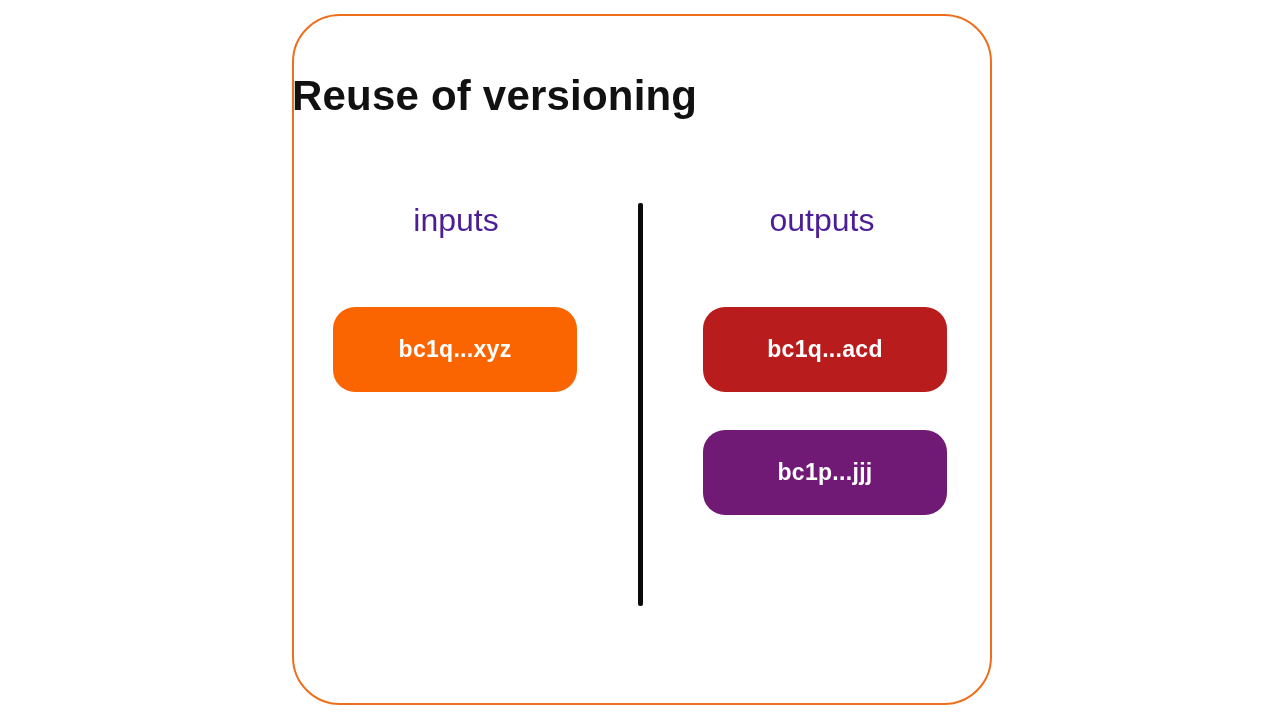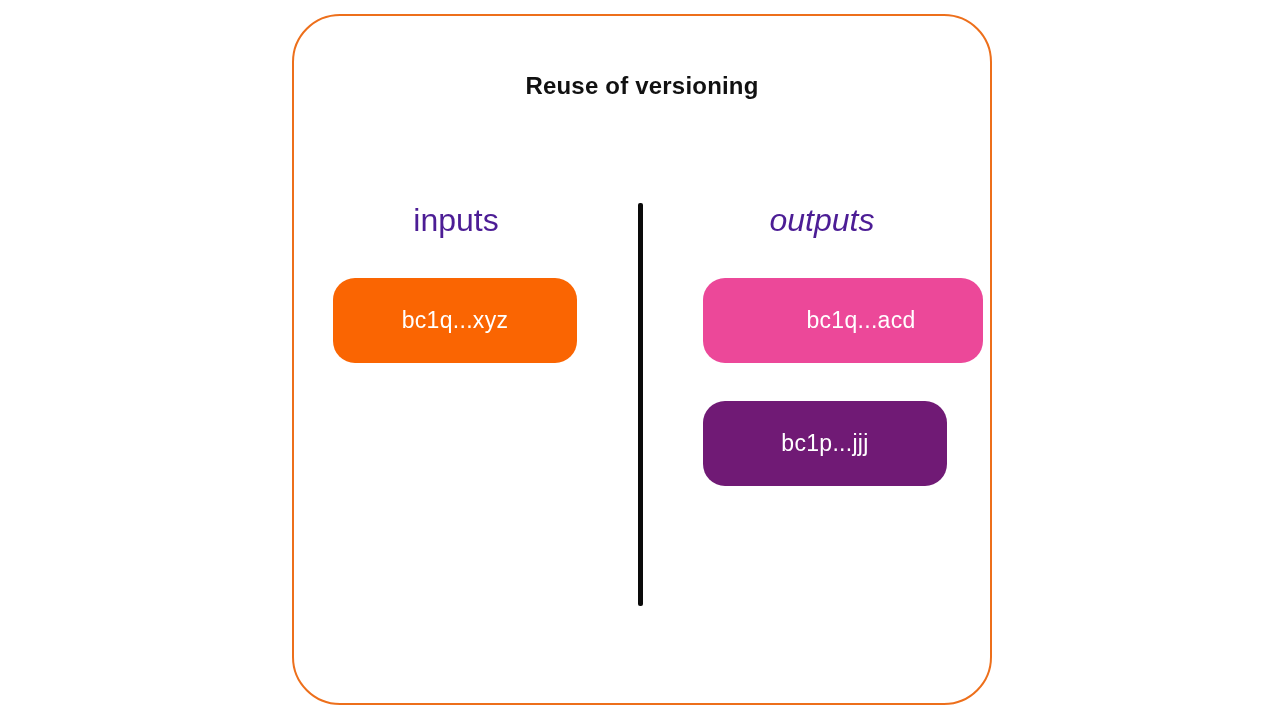--- a/index.html
+++ b/index.html
@@ -24,49 +24,49 @@
     border: 2px solid #ED6F1B;
     border-radius: 48px;
     background: #ffffff;
     box-sizing: border-box;
   }
   .diagram-title {
     position: absolute;
     left: 292px;
     top: 72px;
     width: 700px;
-    text-align: center;
-    font-size: 24px;
+    font-size: 42px;
     font-weight: 700;
     color: #111111;
     letter-spacing: 0.2px;
   }
   .col-label {
     position: absolute;
     top: 202px;
     width: 240px;
     text-align: center;
     font-size: 32px;
     font-weight: 400;
     color: #4c1d95;
   }
   .col-label.inputs { left: 336px; }
-  .col-label.outputs { left: 702px; font-style: italic; }
+  .col-label.outputs { left: 702px; }
   .pill {
     position: absolute;
     width: 244px;
     height: 85px;
     border-radius: 22px;
     display: flex;
     align-items: center;
     justify-content: center;
     font-size: 23px;
-    font-weight: 400;
+    font-weight: 700;
     color: #ffffff;
     letter-spacing: 0.3px;
+    margin-top: 29px;
   }
   .pill.input-1 { left: 333px; top: 278px; }
   .pill.output-1 { left: 703px; top: 278px; }
   .pill.output-2 { left: 703px; top: 401px; }
   .divider {
     position: absolute;
     left: 638px;
     top: 203px;
     width: 5px;
     height: 403px;
@@ -84,17 +84,17 @@
   <div class="diagram-title">Reuse of versioning</div>
 
   <div class="col-label inputs">inputs</div>
 
   <div class="col-label outputs">outputs</div>
 
   <div class="divider"></div>
 
   <div class="pill input-1" style="background-color: rgb(250, 101, 2);">bc1q...xyz</div>
 
-  <div class="pill output-1" style="background-color: #ec4899; padding-left: 36px;">bc1q...acd</div>
+  <div class="pill output-1" style="background-color: #b91c1c;">bc1q...acd</div>
 
   <div class="pill output-2" style="background-color: #701a75;">bc1p...jjj</div>
 
 </div>
 
 </body></html>

